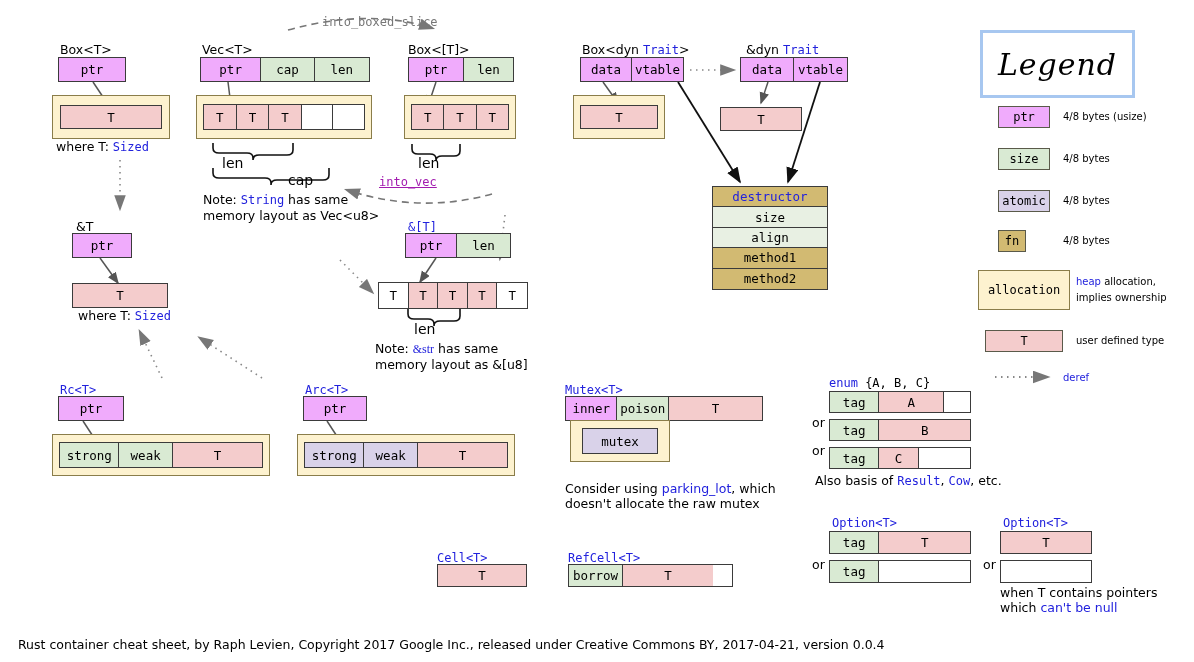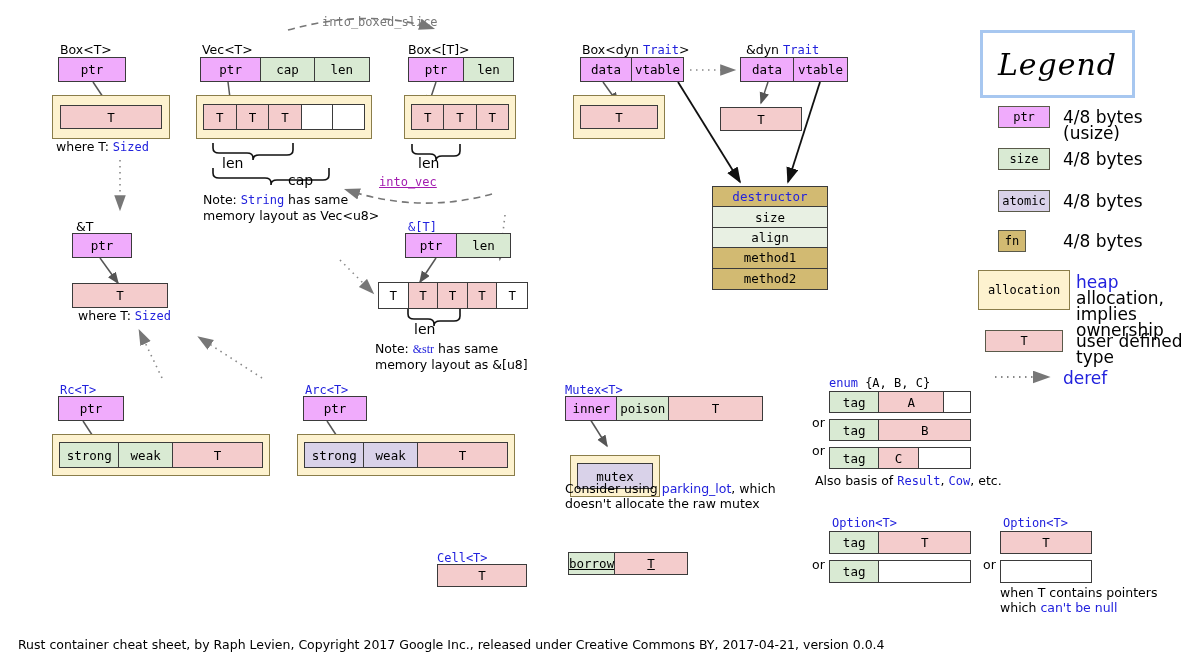--- a/index.html
+++ b/index.html
@@ -53,21 +53,21 @@
   }
   #legend-title{
     font-family:"DejaVu Serif", serif;font-style:italic;font-size:30px;
     letter-spacing:1px;
   }
   .legend-chip{
     display:flex;align-items:center;justify-content:center;
     border:1.5px solid #5a5a4a;box-sizing:border-box;
     font-family:"DejaVu Sans Mono", monospace;font-size:12px;
   }
-  .legend-text{font-size:17px;line-height:16px;}
+  .legend-text{font-size:10px;line-height:16px;}
   .footer{font-size:12.5px;}
   svg{position:absolute;left:0;top:0;pointer-events:none;}
 </style>
 </head>
 <body>
 
 <svg width="1194" height="662">
   <defs>
     <marker id="ah" markerWidth="9" markerHeight="9" refX="7" refY="3.2" orient="auto">
       <path d="M0,0 L8,3.2 L0,6.4 z" fill="#555"></path>
@@ -265,21 +265,21 @@
     <div class="cell c-t" style="width:90px;">T</div>
   </div>
 </div>
 
 <div class="abs lbl-mono kw" style="left:565px;top:383px;">Mutex&lt;T&gt;</div>
 <div class="abs row" style="left:565px;top:396px;width:198px;height:25px;">
   <div class="cell c-ptr" style="width:52px;">inner</div>
   <div class="cell c-size" style="width:52px;">poison</div>
   <div class="cell c-t" style="width:94px;">T</div>
 </div>
-<div class="abs alloc" style="left:570px;top:455px;width:90px;height:42px;">
+<div class="abs alloc" style="left:570px;top:420px;width:100px;height:42px;">
   <div class="row" style="width:76px;height:26px;">
     <div class="cell c-atomic" style="width:100%;">mutex</div>
   </div>
 </div>
 <div class="abs note" style="left:565px;top:481px;">
   <div><span>Consider using </span><span class="kw">parking_lot</span><span>, which</span></div>
   <div>doesn't allocate the raw mutex</div>
 </div>
 
 <div class="abs lbl" style="left:829px;top:377px;">
@@ -304,21 +304,21 @@
 <div class="abs note" style="left:815px;top:473px;">
   <span>Also basis of </span><span class="kw mono" style="font-size:12px;">Result</span><span>, </span><span class="kw mono" style="font-size:12px;">Cow</span><span>, etc.</span>
 </div>
 
 <div class="abs lbl-mono kw" style="left:437px;top:551px;">Cell&lt;T&gt;</div>
 <div class="abs row" style="left:437px;top:564px;width:90px;height:23px;">
   <div class="cell c-t" style="width:100%;">T</div>
 </div>
 
 <div class="abs lbl-mono kw" style="left:568px;top:551px;">RefCell&lt;T&gt;</div>
-<div class="abs row" style="left:568px;top:552px;width:120px;height:23px;text-decoration:underline;">
+<div class="abs row" style="left:568px;top:564px;width:165px;height:23px;">
   <div class="cell c-size" style="width:54px;">borrow</div>
   <div class="cell c-t" style="width:90px;">T</div>
 </div>
 
 <div class="abs lbl-mono kw" style="left:832px;top:516px;">Option&lt;T&gt;</div>
 <div class="abs row" style="left:829px;top:531px;width:142px;height:23px;">
   <div class="cell c-size" style="width:50px;">tag</div>
   <div class="cell c-t" style="width:92px;">T</div>
 </div>
 <div class="abs or" style="left:812px;top:557px;">or</div>

